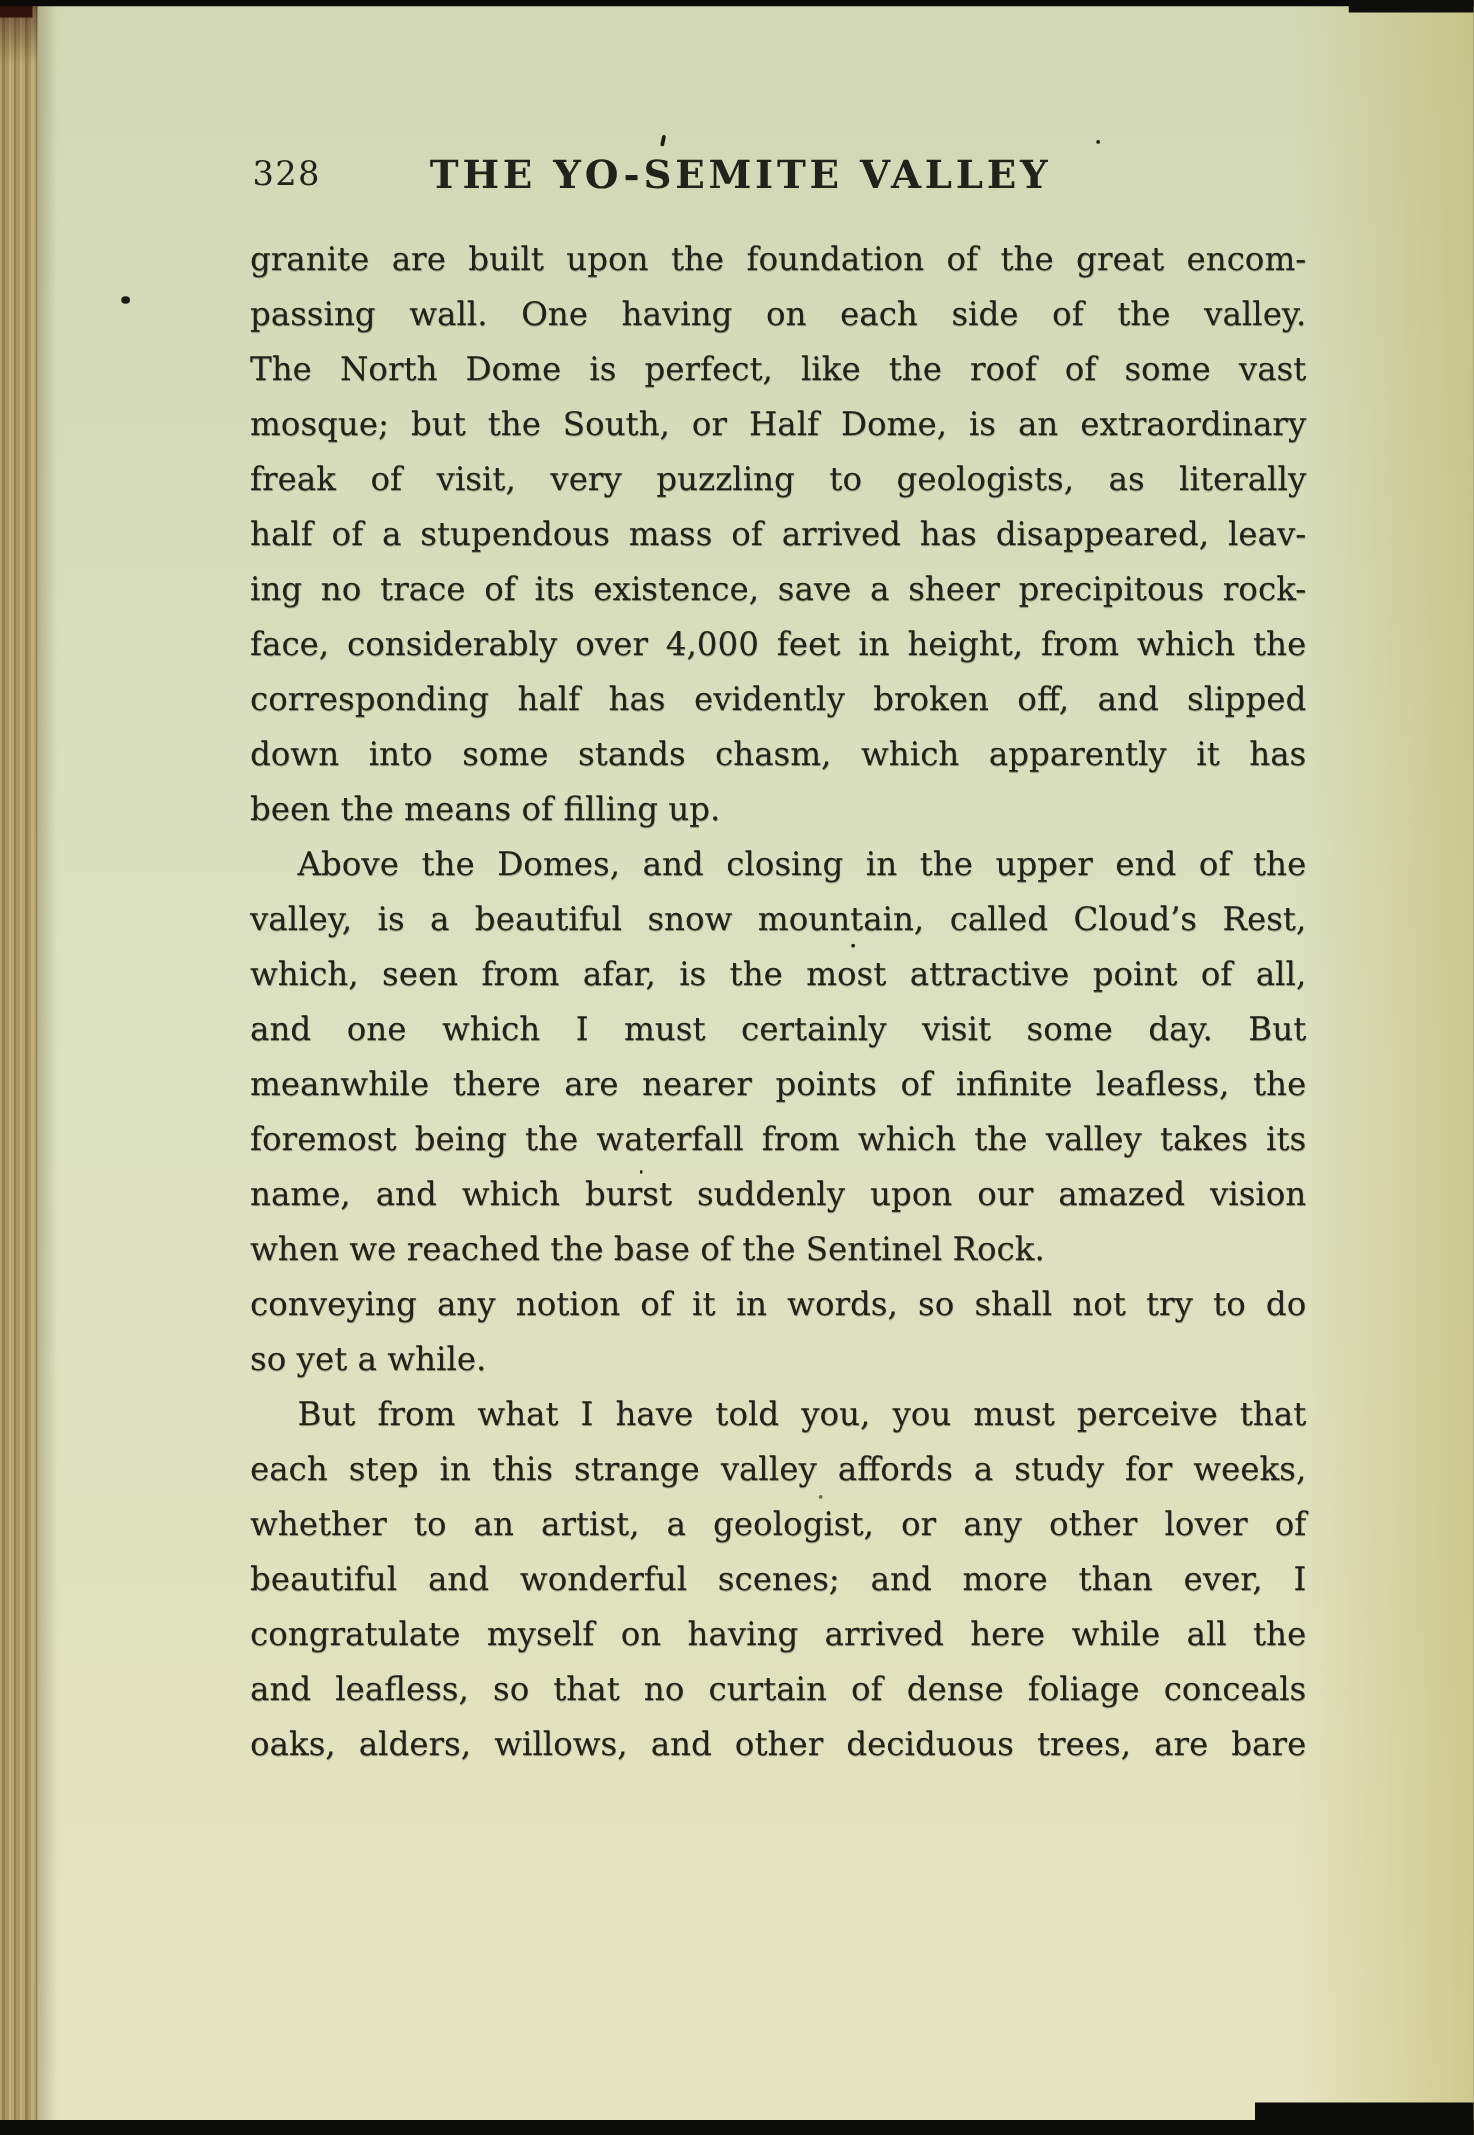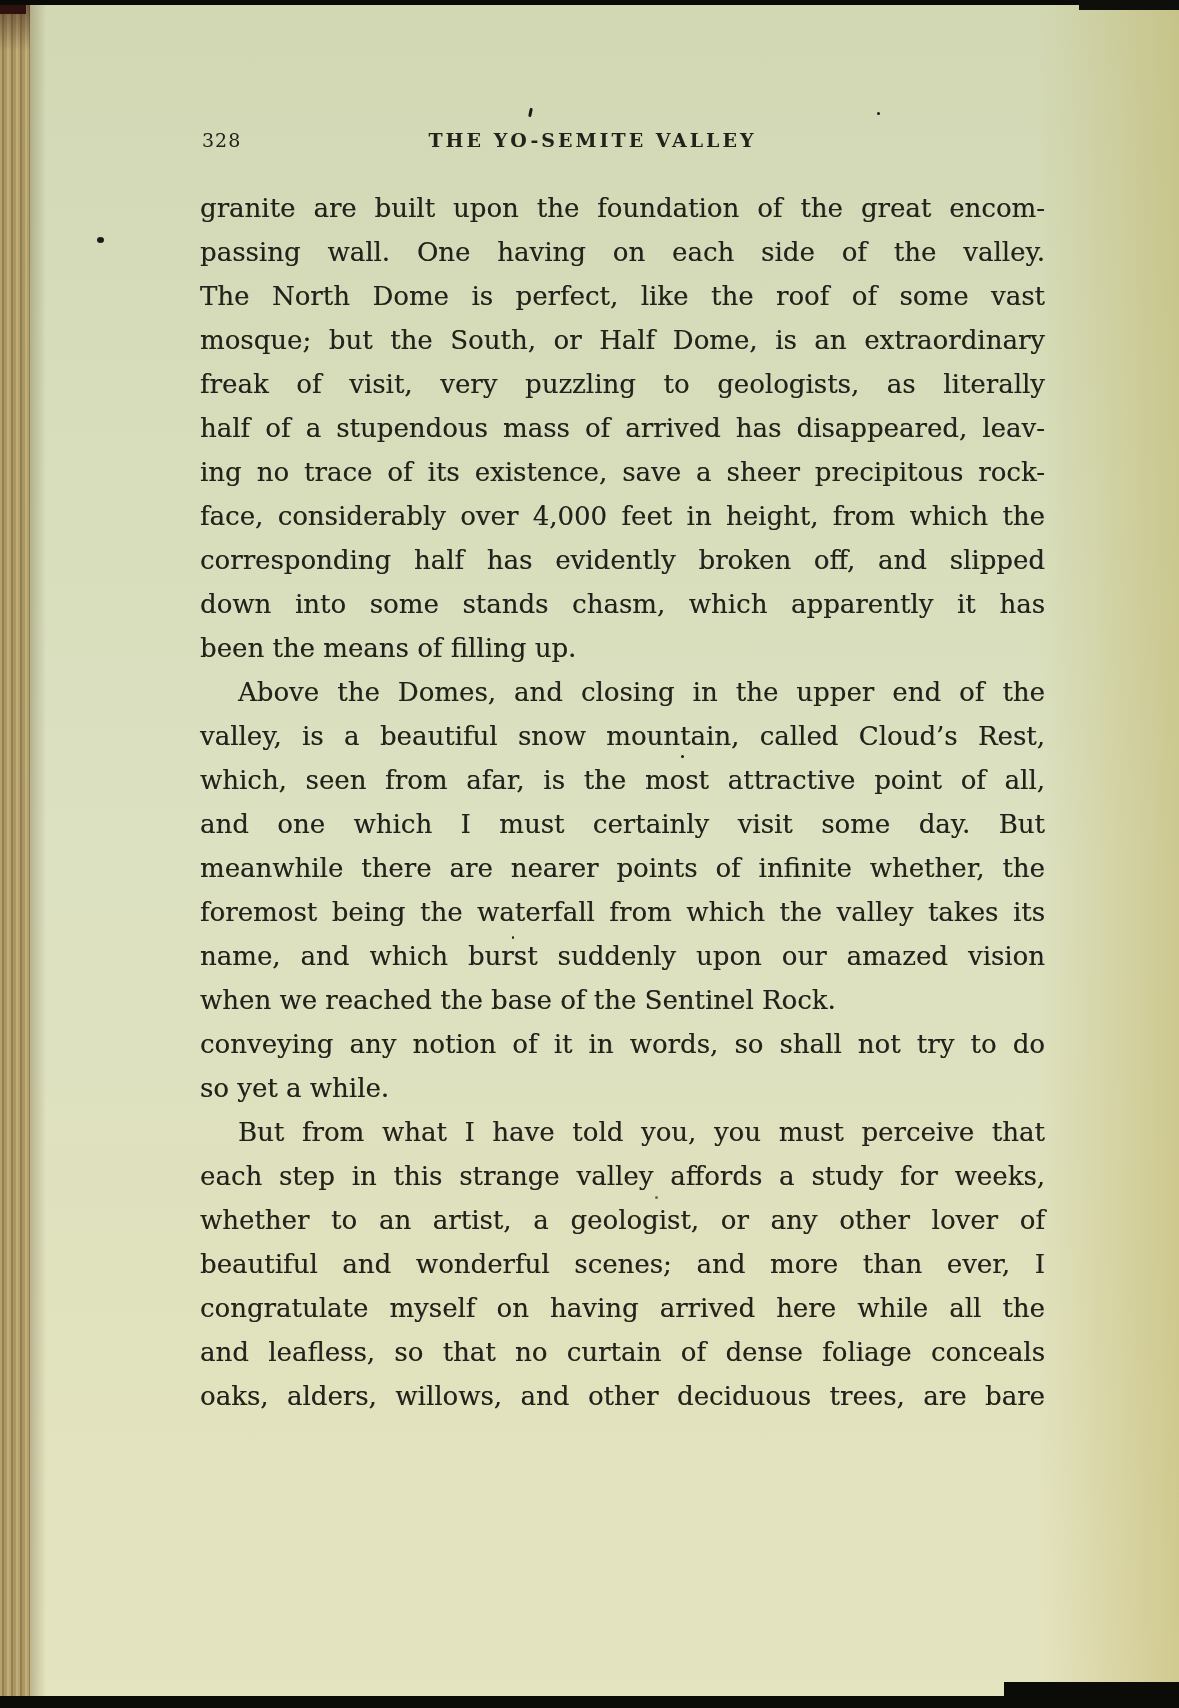--- a/index.html
+++ b/index.html
@@ -24,24 +24,24 @@
   }
   .corner-tl{position:absolute;left:0;top:0;width:26px;height:14px;background:#2f120e;}
   .edge-top{position:absolute;left:0;top:0;width:1179px;height:5px;background:#0a0a08;}
   .corner-tr{position:absolute;right:0;top:0;width:100px;height:10px;background:#0e0e0a;}
   .edge-bottom{position:absolute;left:0;bottom:0;width:1179px;height:12px;background:#0b0b08;}
   .corner-br{position:absolute;right:0;bottom:0;width:175px;height:26px;background:#0b0b08;}
 
   
   .page{position:absolute;left:200px;top:0;width:845px;color:#23211b;}
   .pagehead{position:absolute;top:120px;left:0;width:845px;height:40px;line-height:40px;}
-  .pagenum{position:absolute;left:2px;top:0;font-size:19px;letter-spacing:1px;}
+  .pagenum{position:absolute;left:2px;top:0;font-size:27px;letter-spacing:1px;}
   .runhead{
     position:absolute;left:-30px;top:0;width:845px;text-align:center;
-    font-size:19px;font-weight:bold;letter-spacing:3px;
+    font-size:31px;font-weight:bold;letter-spacing:3px;
   }
   .bodytext{position:absolute;top:186px;left:0;width:845px;font-size:26px;
     text-shadow:0.3px 0.4px 0.6px rgba(25,22,12,.45);}
   .line{height:44px;line-height:44px;text-align:justify;text-align-last:justify;white-space:normal;}
   .line.indent{padding-left:38px;}
   .line.last{text-align-last:left;}
 
   
   .speck{position:absolute;background:#1c1a14;border-radius:50%;}
 </style>
@@ -70,21 +70,21 @@
       <div class="line">half of a stupendous mass of arrived has disappeared, leav-</div>
       <div class="line">ing no trace of its existence, save a sheer precipitous rock-</div>
       <div class="line">face, considerably over 4,000 feet in height, from which the</div>
       <div class="line">corresponding half has evidently broken off, and slipped</div>
       <div class="line">down into some stands chasm, which apparently it has</div>
       <div class="line last">been the means of filling up.</div>
       <div class="line indent">Above the Domes, and closing in the upper end of the</div>
       <div class="line">valley, is a beautiful snow mountain, called Cloud’s Rest,</div>
       <div class="line">which, seen from afar, is the most attractive point of all,</div>
       <div class="line">and one which I must certainly visit some day.  But</div>
-      <div class="line">meanwhile there are nearer points of infinite whether, the</div>
+      <div class="line">meanwhile there are nearer points of infinite leafless, the</div>
       <div class="line">foremost being the waterfall from which the valley takes its</div>
       <div class="line">name, and which burst suddenly upon our amazed vision</div>
       <div class="line last">when we reached the base of the Sentinel Rock.</div>
       <div class="line">conveying any notion of it in words, so shall not try to do</div>
       <div class="line last">so yet a while.</div>
       <div class="line indent">But from what I have told you, you must perceive that</div>
       <div class="line">each step in this strange valley affords a study for weeks,</div>
       <div class="line">whether to an artist, a geologist, or any other lover of</div>
       <div class="line">beautiful and wonderful scenes; and more than ever, I</div>
       <div class="line">congratulate myself on having arrived here while all the</div>

